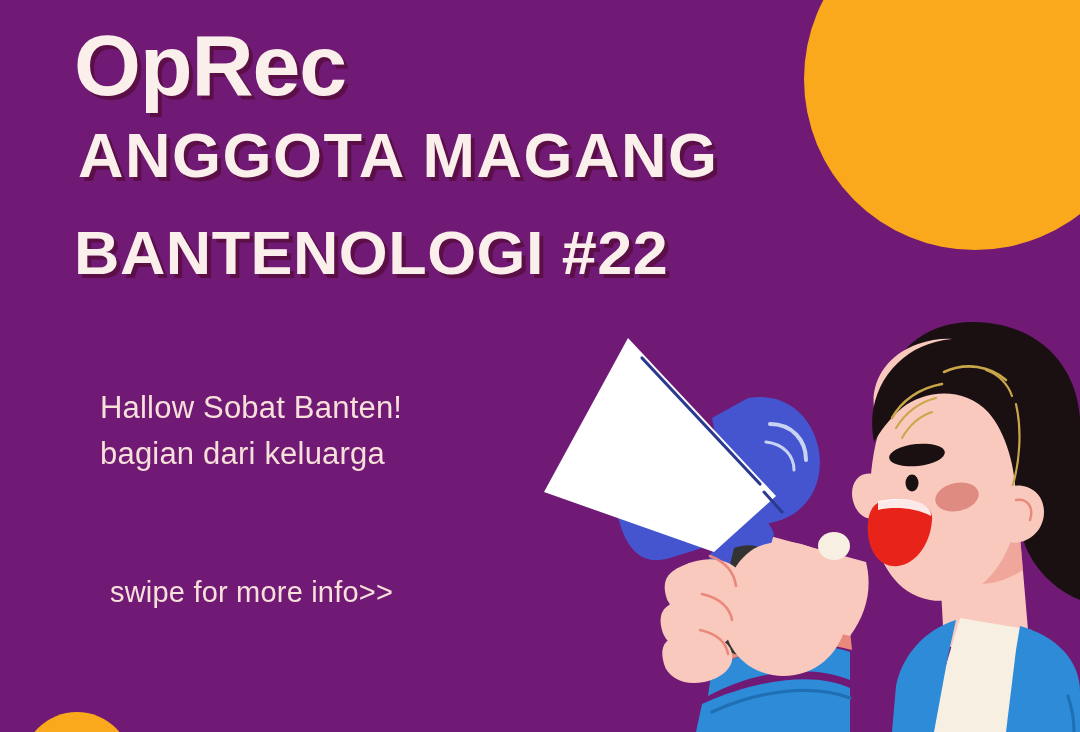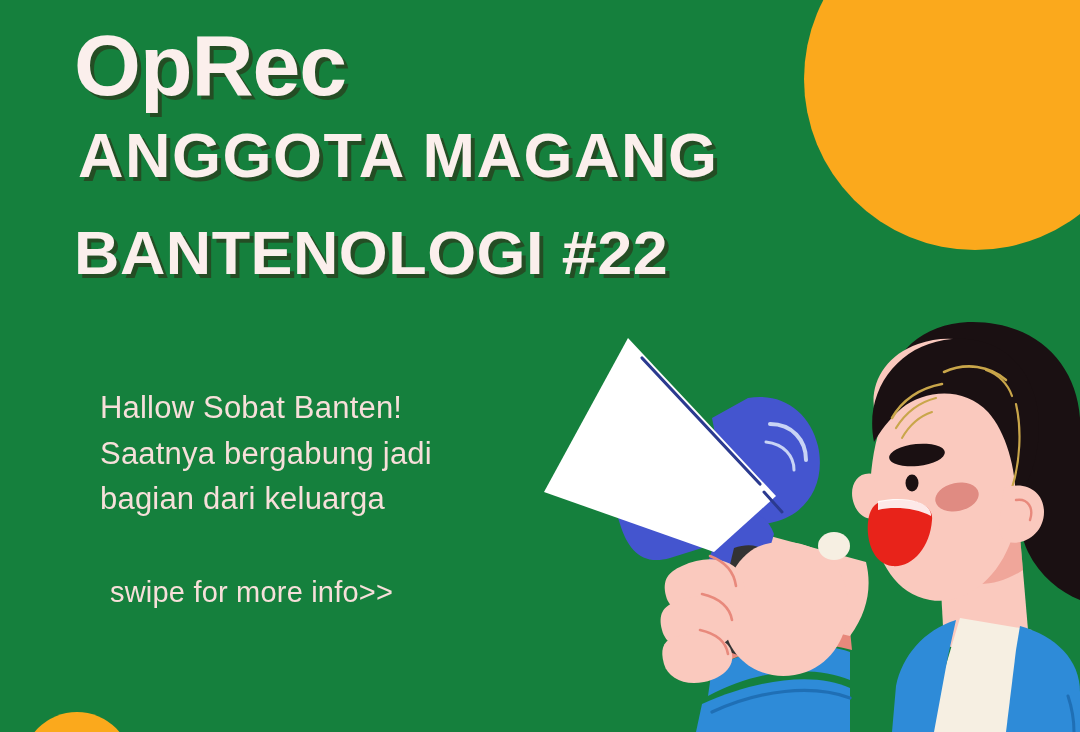--- a/index.html
+++ b/index.html
@@ -5,21 +5,21 @@
   html, body {
     margin: 0;
     padding: 0;
     background: #222;
   }
   #poster {
     position: relative;
     width: 1080px;
     height: 732px;
     overflow: hidden;
-    background: #15803d;
+    background: #701a75;
     font-family: "Liberation Sans", sans-serif;
   }
 
   
   .circle-tr {
     position: absolute;
     right: -66px;
     top: -92px;
     width: 342px;
     height: 342px;
@@ -267,19 +267,18 @@
   </div>
 
   <div class="headings">
     <div class="h-oprec">OpRec</div>
     <div class="h-line2">ANGGOTA MAGANG</div>
     <div class="h-line3">BANTENOLOGI #22</div>
   </div>
 
   <div class="body-copy">
     <span class="ln">Hallow Sobat Banten!</span>
-    <span class="ln">Saatnya bergabung jadi</span>
     <span class="ln">bagian dari keluarga</span>
   </div>
 
   <div class="swipe">swipe for more info&gt;&gt;</div>
 
 </div>
 
 </body></html>

